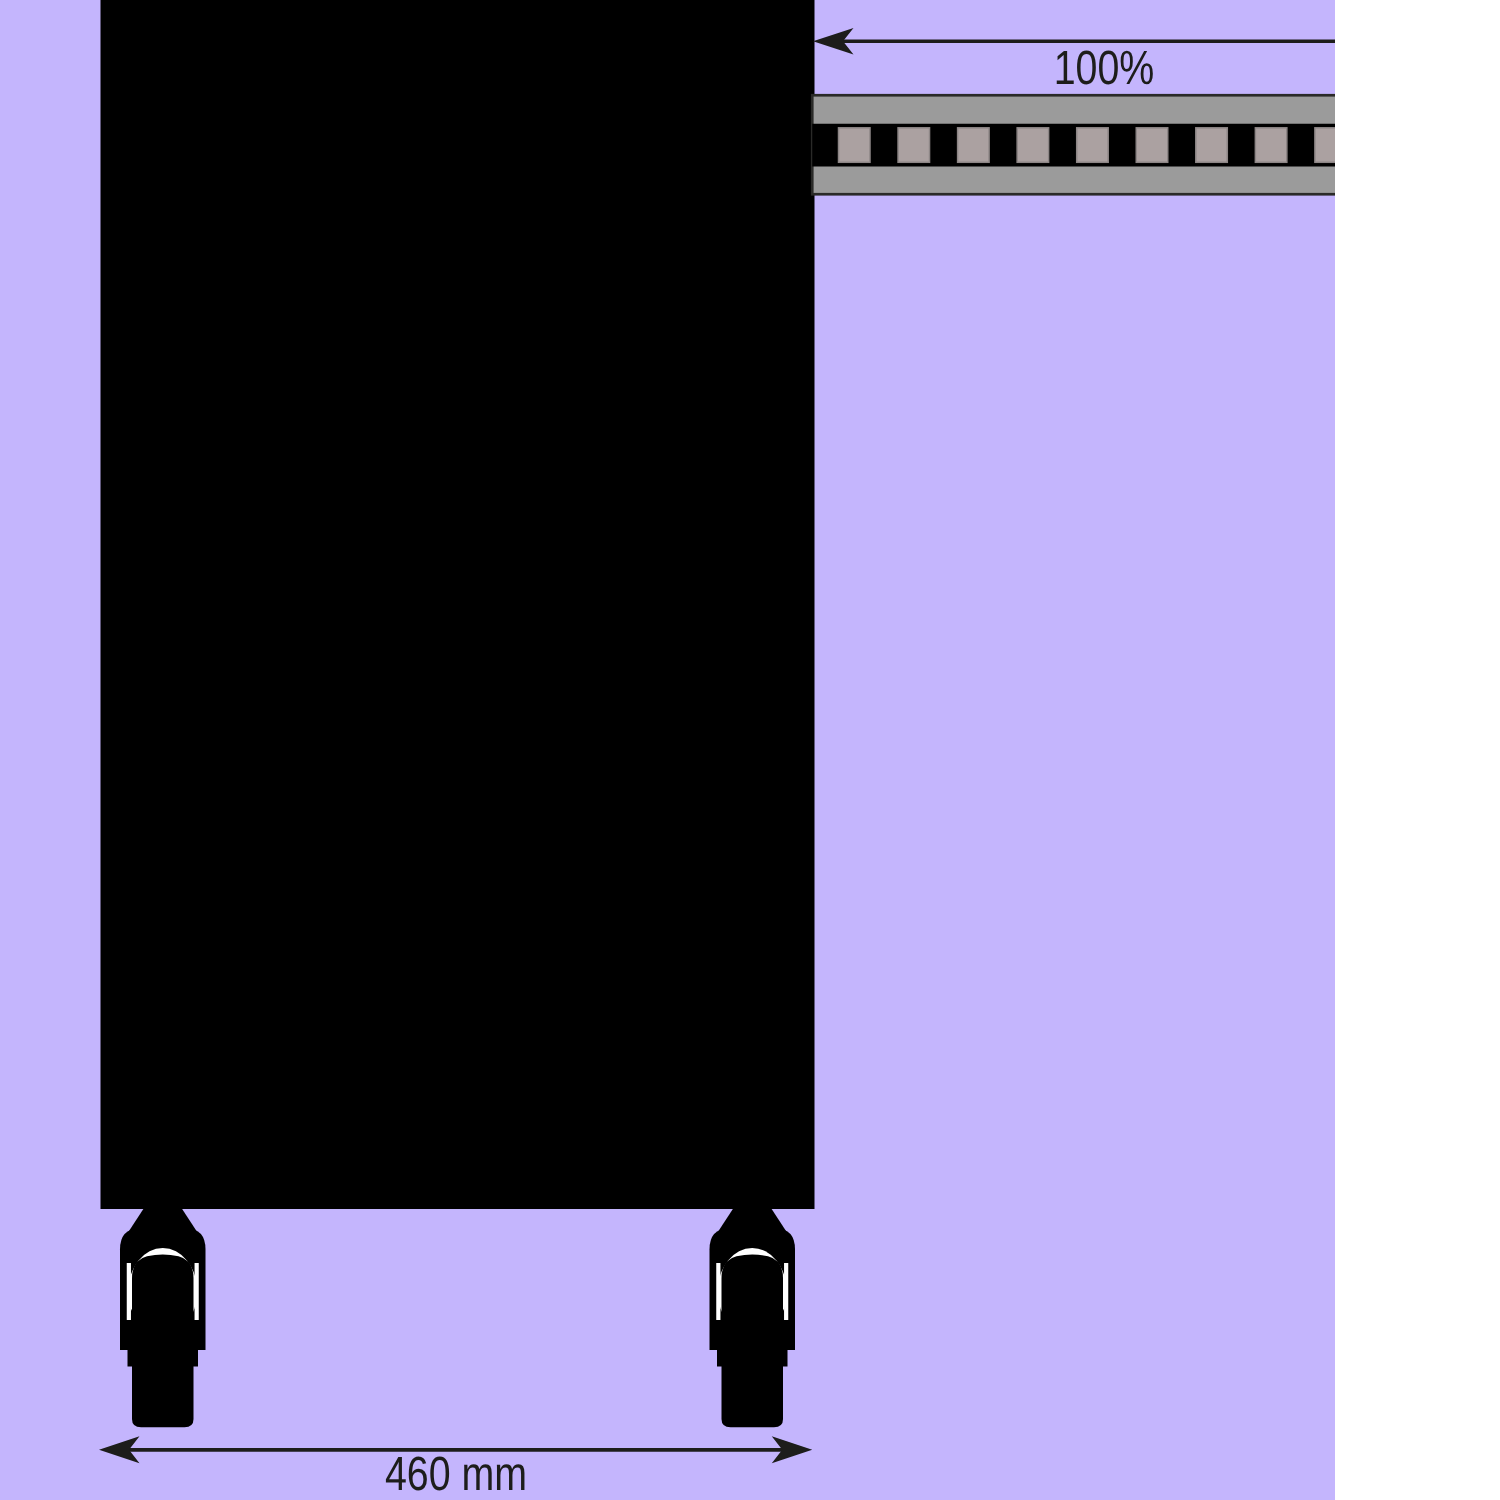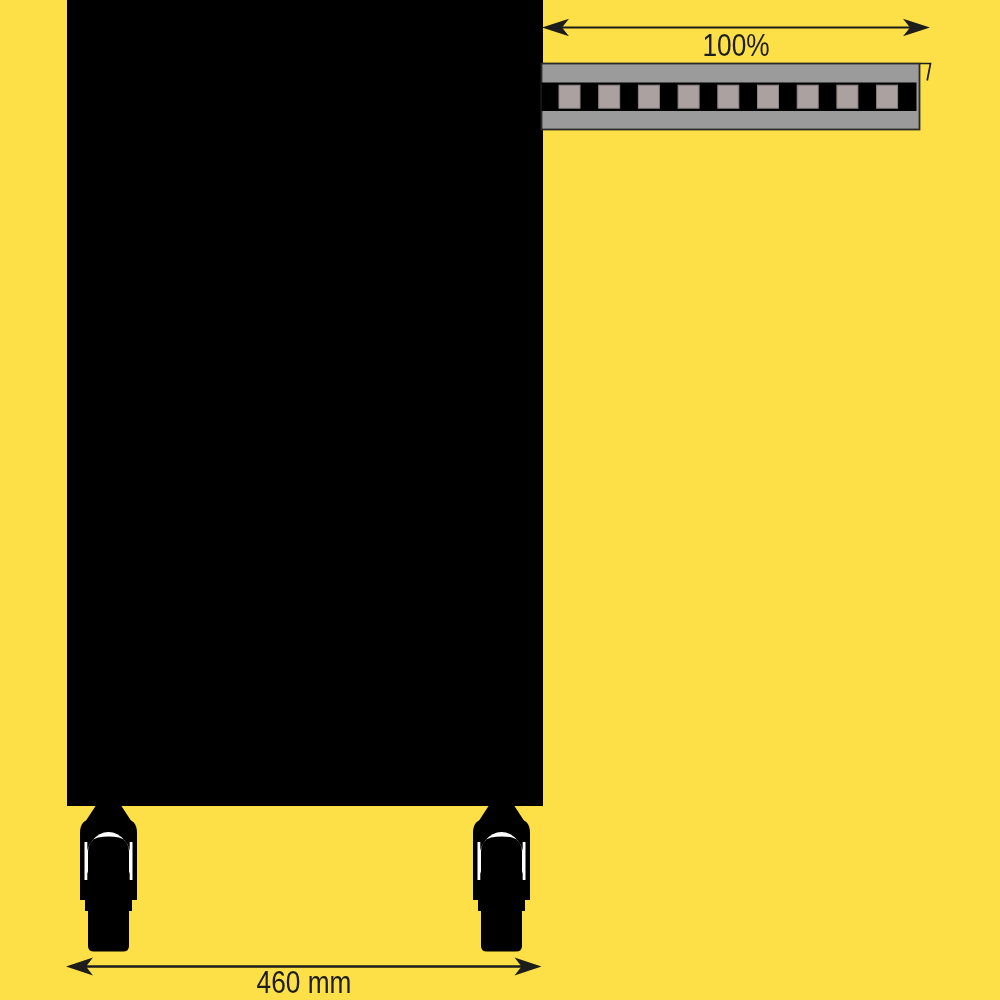--- a/index.html
+++ b/index.html
@@ -1,21 +1,22 @@
 <!DOCTYPE html>
 <html><head>
 <meta charset="utf-8">
 <style>
   html,body{margin:0;padding:0;background:#ffffff;}
   #canvas{
     position:relative;
-    width:1000px;height:1000px;
-    background:#fde047;
+    width:843px;height:1000px;
+    background:#c4b5fd;
     overflow:hidden;
     font-family:"Liberation Sans", sans-serif;
+    padding-left:47px;
   }
   #cabinet{
     position:absolute;
     left:67px;top:0;width:476px;height:806px;
     background:#000000;
   }
   #drawing{
     position:absolute;left:0;top:0;width:1000px;height:1000px;
   }
   .dim-label{

